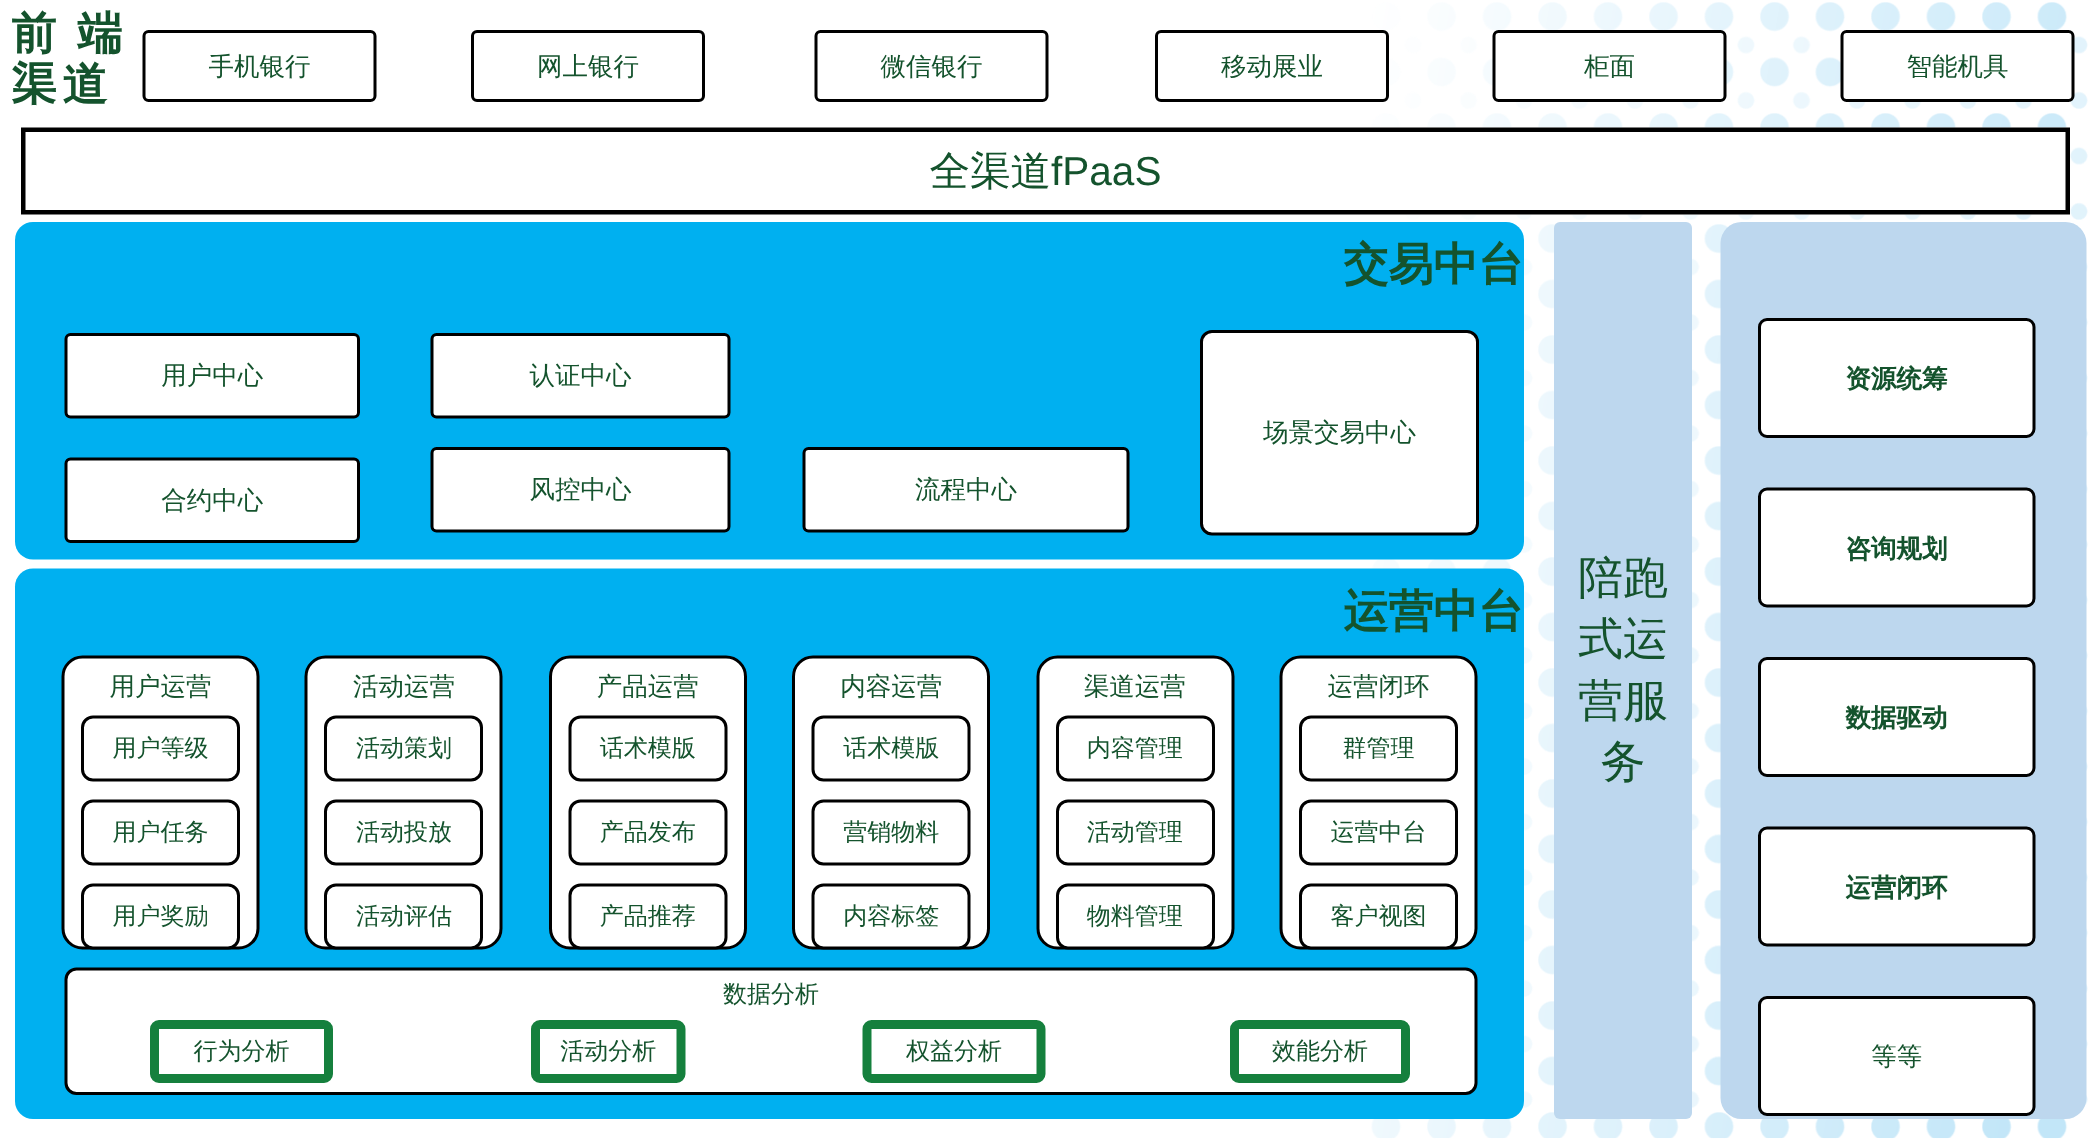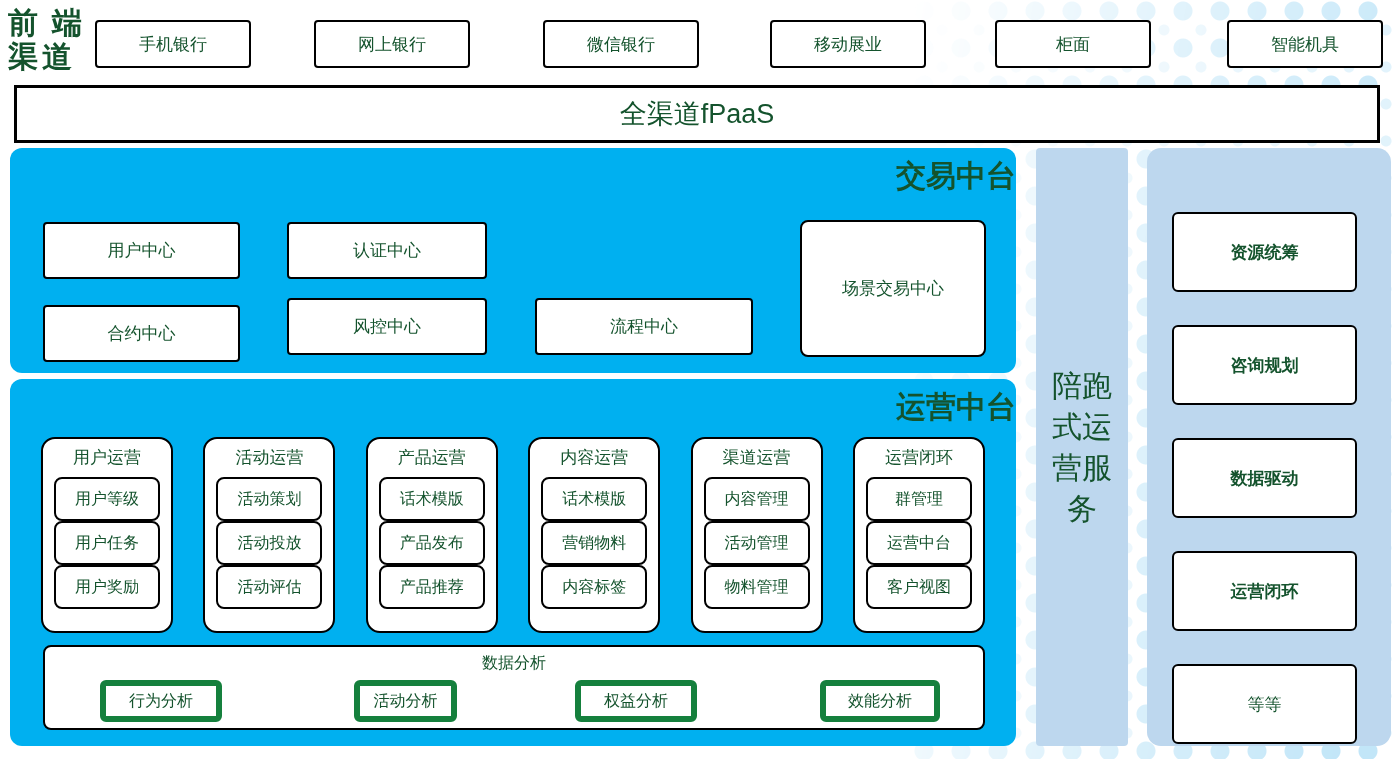--- a/index.html
+++ b/index.html
@@ -57,21 +57,21 @@
   .ops-cols{
     position:absolute;left:0;top:58px;width:100%;box-sizing:border-box;padding:0 31px;
     display:flex;justify-content:space-between;
   }
   .op-col{
     width:132px;height:196px;background:#fff;border:2px solid #000;border-radius:14px;
     box-sizing:border-box;display:flex;flex-direction:column;align-items:center;padding-top:9px;
   }
   .op-col-title{font-size:17px;line-height:20px;margin-bottom:9px;}
   .op-item{
-    width:106px;height:44px;background:#fff;border:2px solid #000;border-radius:8px;
+    width:106px;height:44px;margin-bottom:12px;background:#fff;border:2px solid #000;border-radius:8px;
     box-sizing:border-box;display:flex;align-items:center;justify-content:center;font-size:16px;flex:none;
   }
   .analysis{
     position:absolute;left:33px;top:266px;width:942px;height:85px;background:#fff;
     border:2px solid #000;border-radius:8px;box-sizing:border-box;
   }
   .analysis-title{position:absolute;top:6px;left:0;width:100%;text-align:center;font-size:16px;}
   .an{
     position:absolute;top:33px;height:42px;background:#fff;border:6px solid #15803d;border-radius:6px;
     box-sizing:border-box;display:flex;align-items:center;justify-content:center;font-size:16px;

